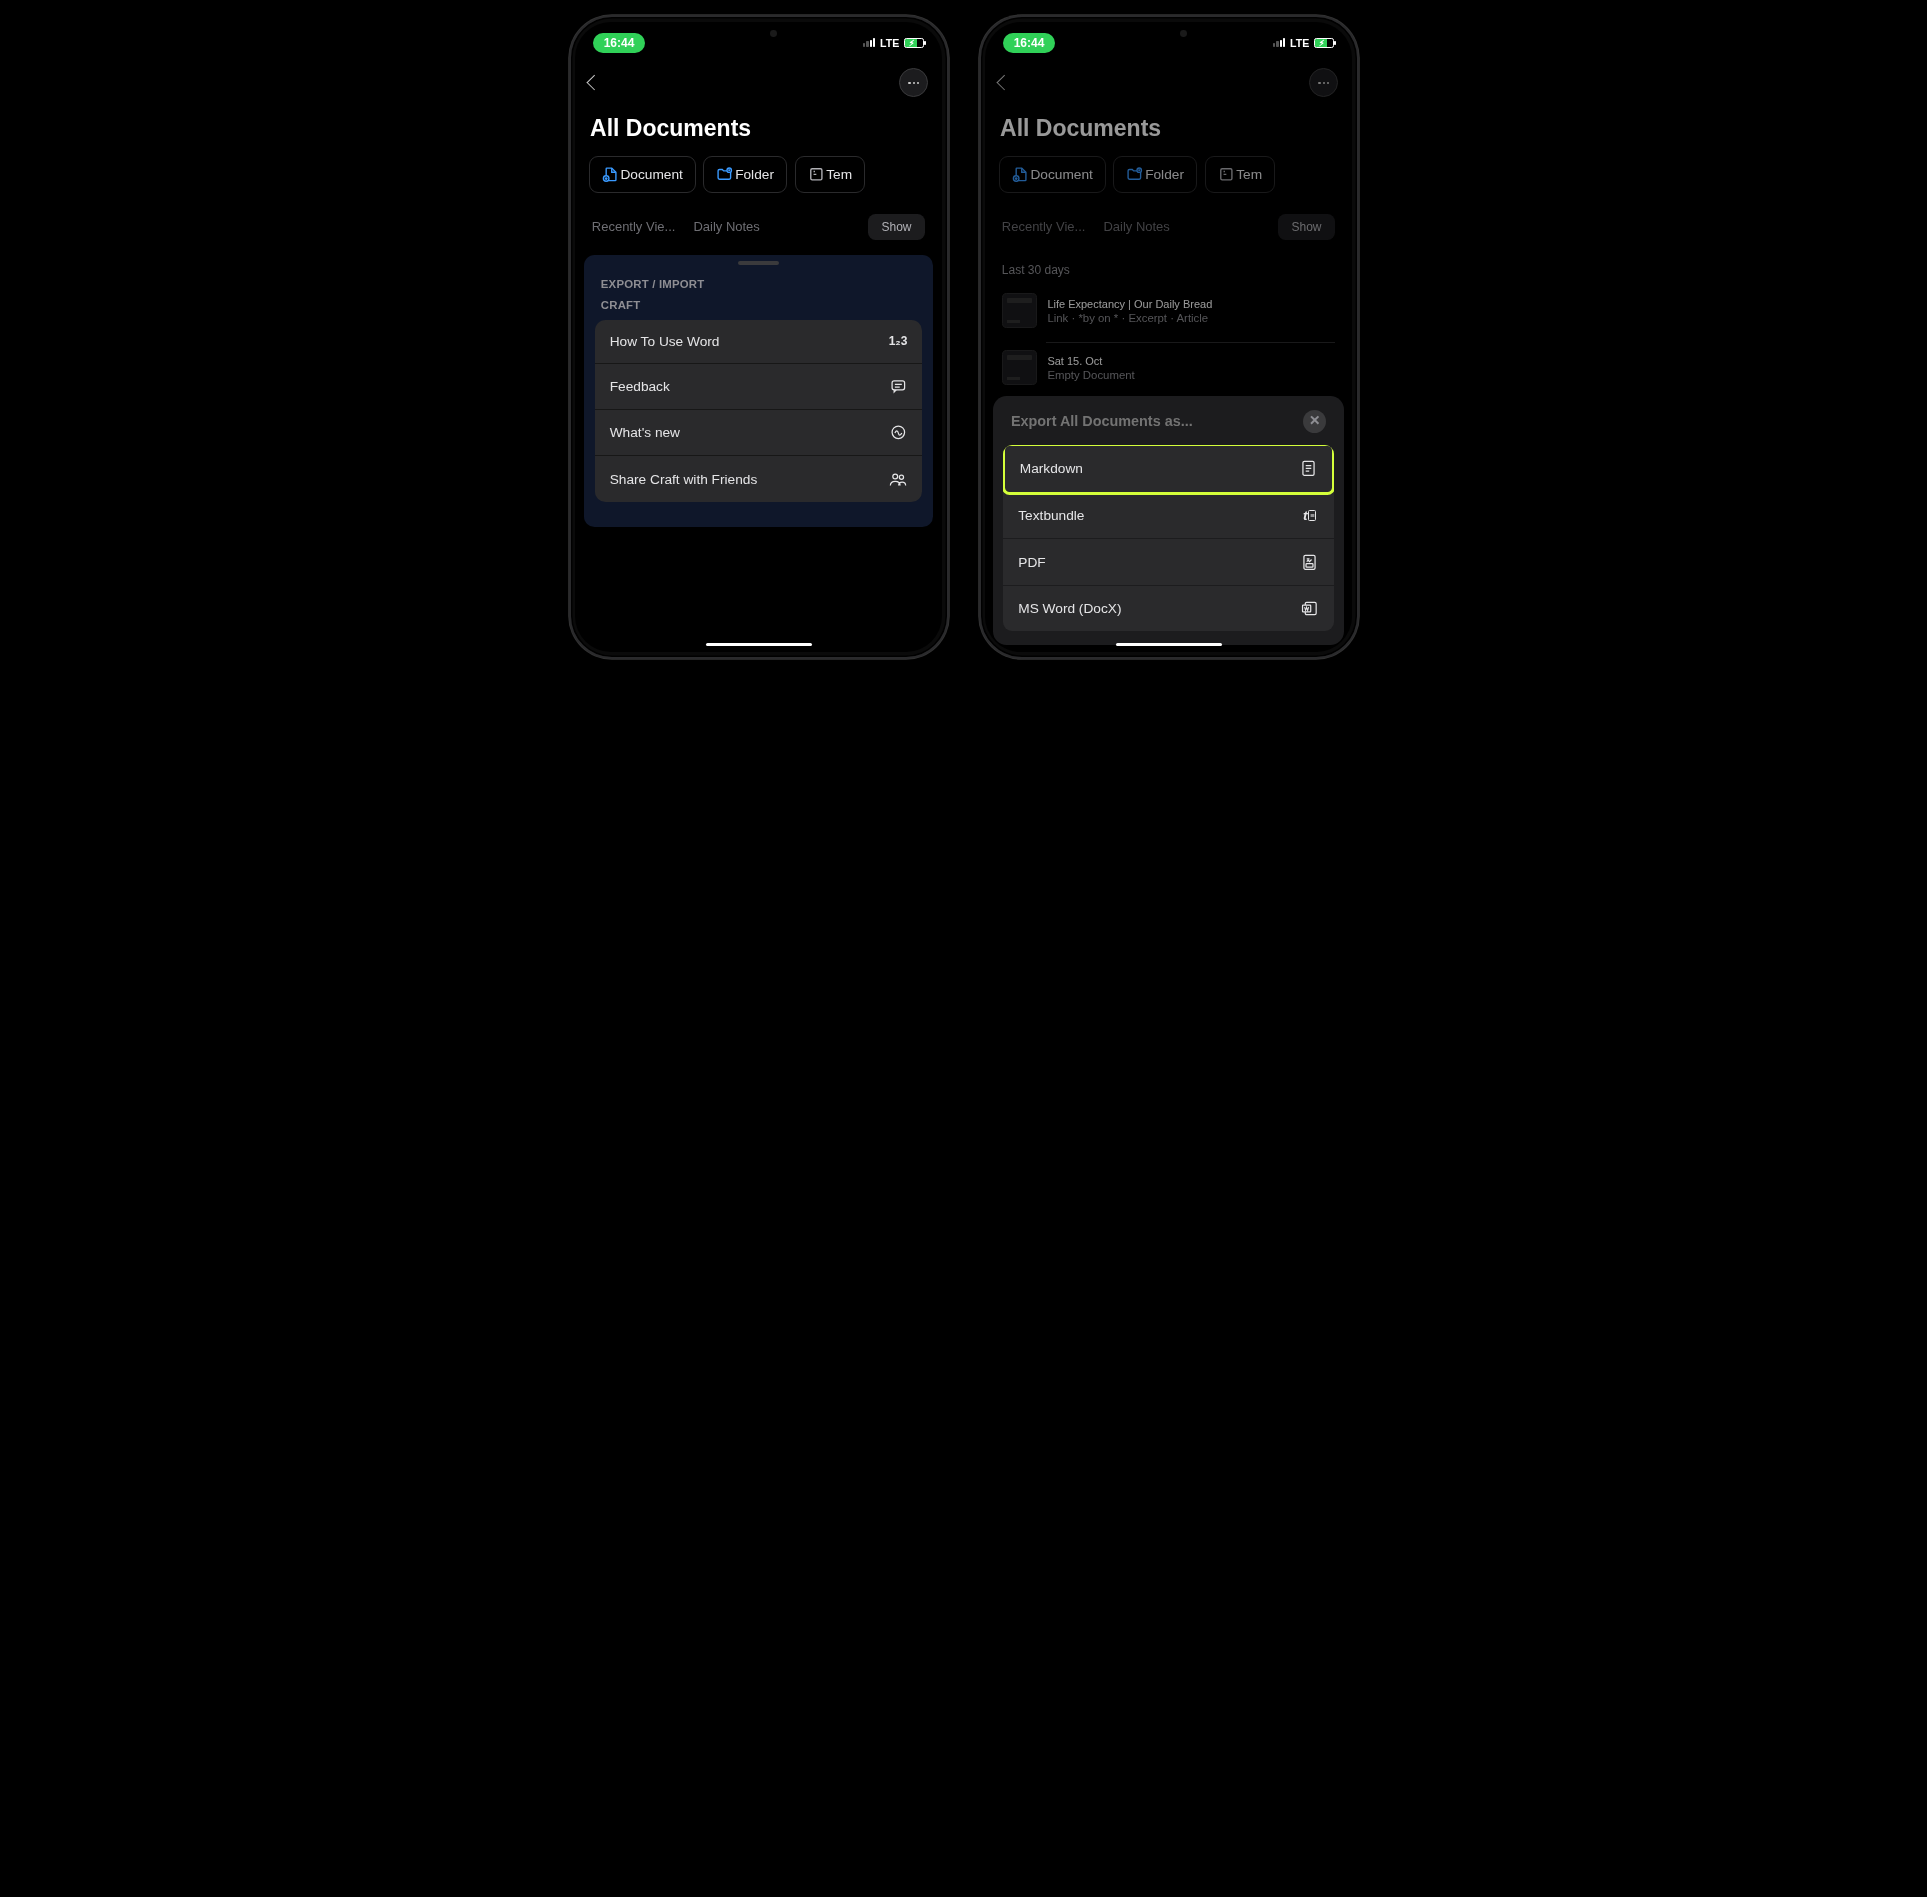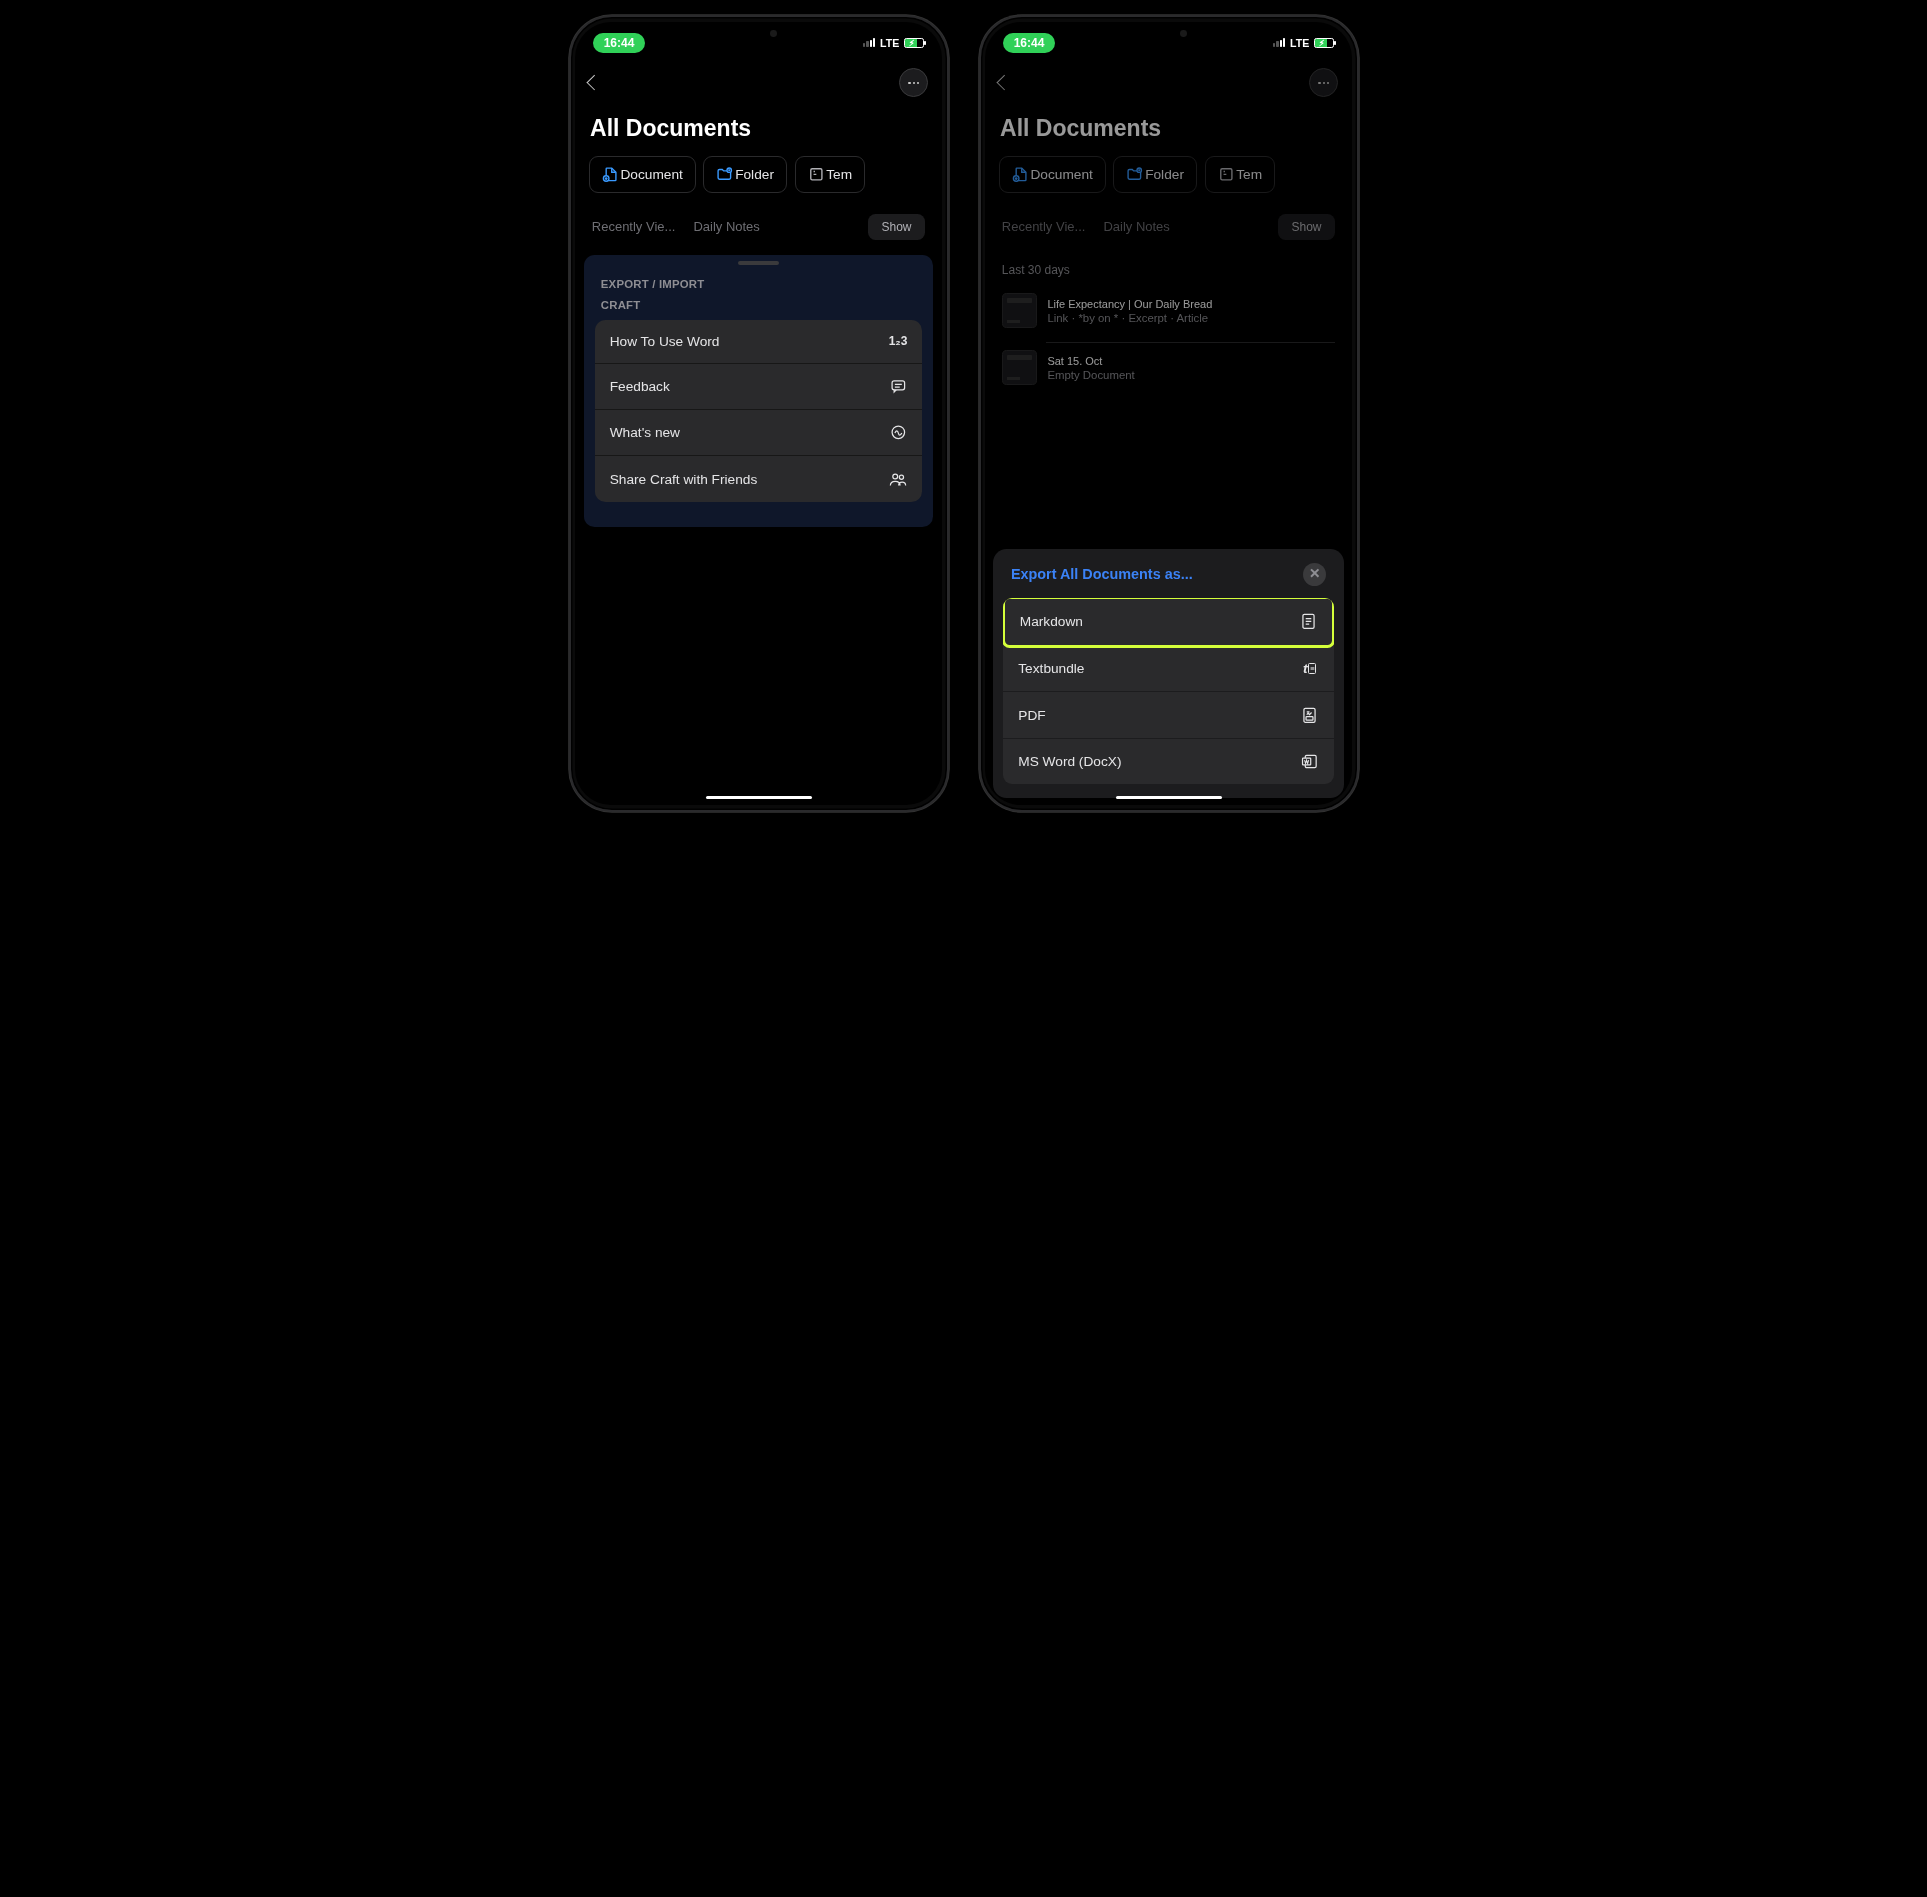--- a/index.html
+++ b/index.html
@@ -7,21 +7,21 @@
       background: #000;
       font-family: -apple-system, BlinkMacSystemFont, "Segoe UI", sans-serif;
       display: flex;
       gap: 30px;
       padding: 15px;
       justify-content: center;
       align-items: flex-start;
     }
     .phone {
       width: 380px;
-      height: 797px;
+      height: 644px;
       background: #0a0a0a;
       border-radius: 43px;
       border: 2.3px solid #2a2a2c;
       box-shadow: inset 0 0 0 1.5px #000, 0 0 0 0.8px #333;
       position: relative;
       overflow: hidden;
       padding: 4.6px;
     }
     .screen {
       width: 100%; height: 100%;
@@ -144,21 +144,21 @@
     .doc-meta{flex:1;overflow:hidden;}
     .doc-title{color:#fff;font-size:11px;font-weight:500;white-space:nowrap;overflow:hidden;text-overflow:ellipsis;}
     .doc-sub{color:#8e8e93;font-size:11.4px;margin-top:1.5px;white-space:nowrap;overflow:hidden;text-overflow:ellipsis;}
     .doc-divider{height:0.8px;background:#2a2a2c;margin-left:61px;margin-right:16.7px;margin-top:6px;}
     
     .export-sheet{
       position:absolute;left:7.6px;right:7.6px;bottom:7.6px;
       background:#1c1c1e;border-radius:13.7px;padding:13.7px 10.6px;
     }
     .export-header{display:flex;justify-content:space-between;align-items:center;padding:0 7.6px 12px;}
-    .export-title{color:#3b82f6;font-size:14.4px;font-weight:600;}
+    .export-title{color:#737373;font-size:14.4px;font-weight:600;}
     .close-btn{width:23px;height:23px;border-radius:50%;background:#3a3a3c;display:flex;align-items:center;justify-content:center;}
     .close-x{color:#8e8e93;font-size:13.7px;font-weight:700;line-height:1;}
     .export-group{background:#2a2a2c;border-radius:9px;overflow:hidden;}
     .export-row{
       display:flex;justify-content:space-between;align-items:center;
       padding:13.7px 15px;color:#e5e5e7;font-size:13.7px;border-bottom:0.8px solid #1c1c1e;
     }
     .export-row:last-child{border-bottom:none;}
     .highlight-wrap{border:3px solid #d4ff3a;border-radius:7.6px;margin:-1.5px;padding:0;}
     .home-indicator{

